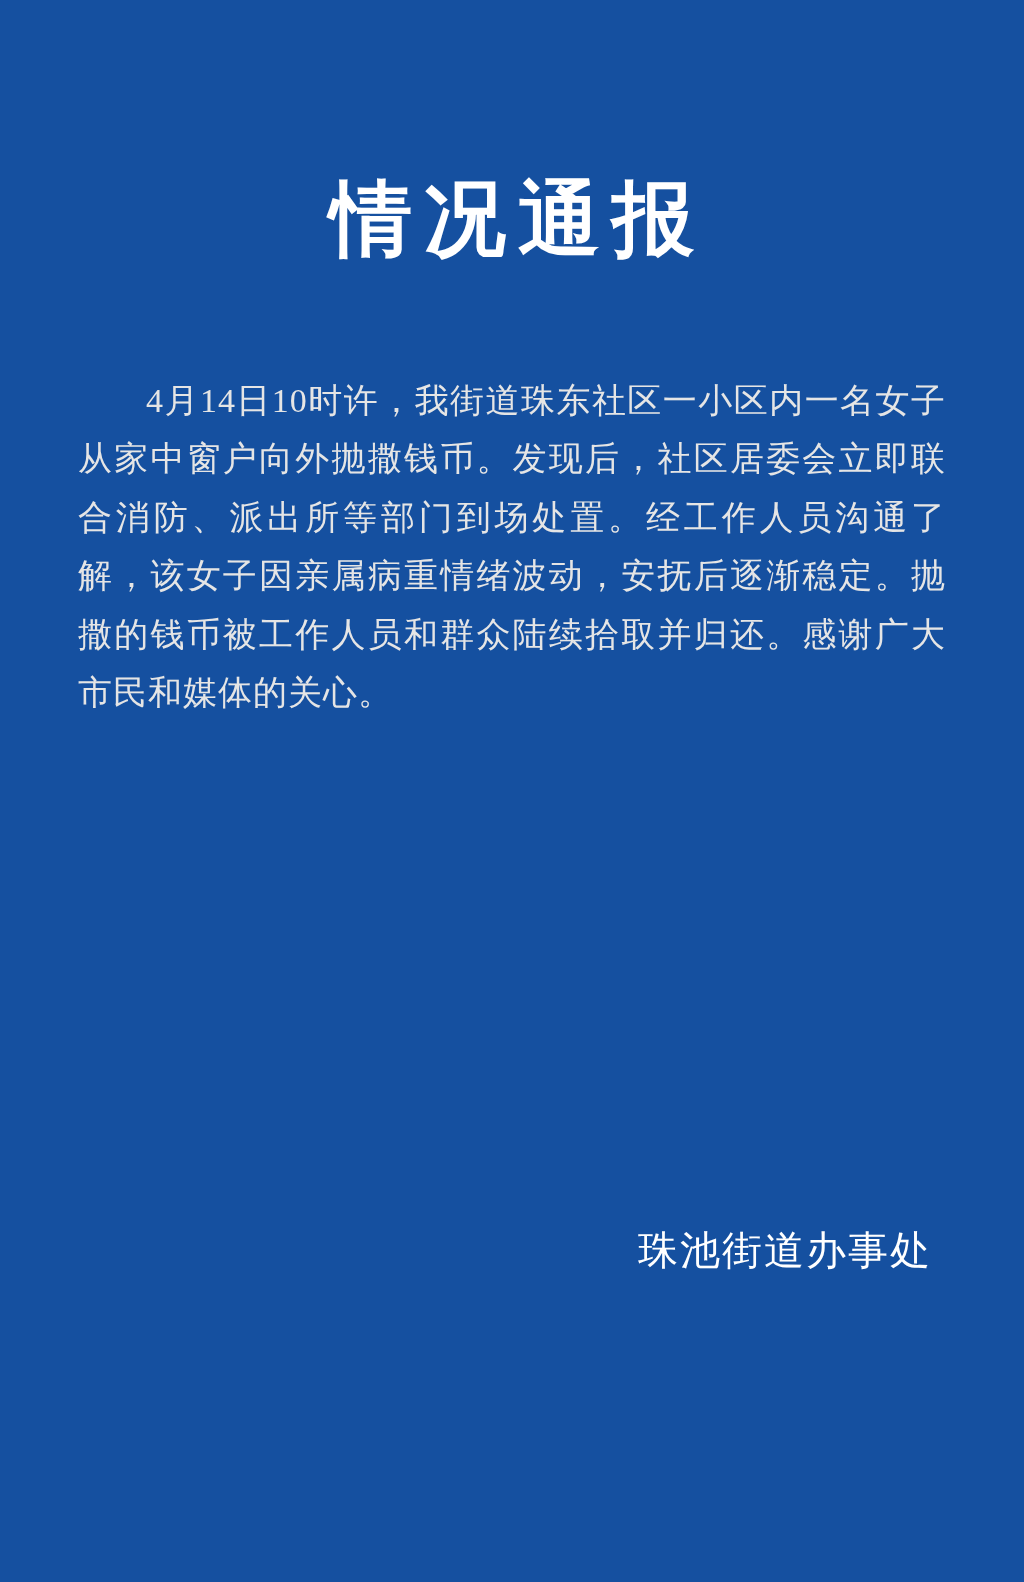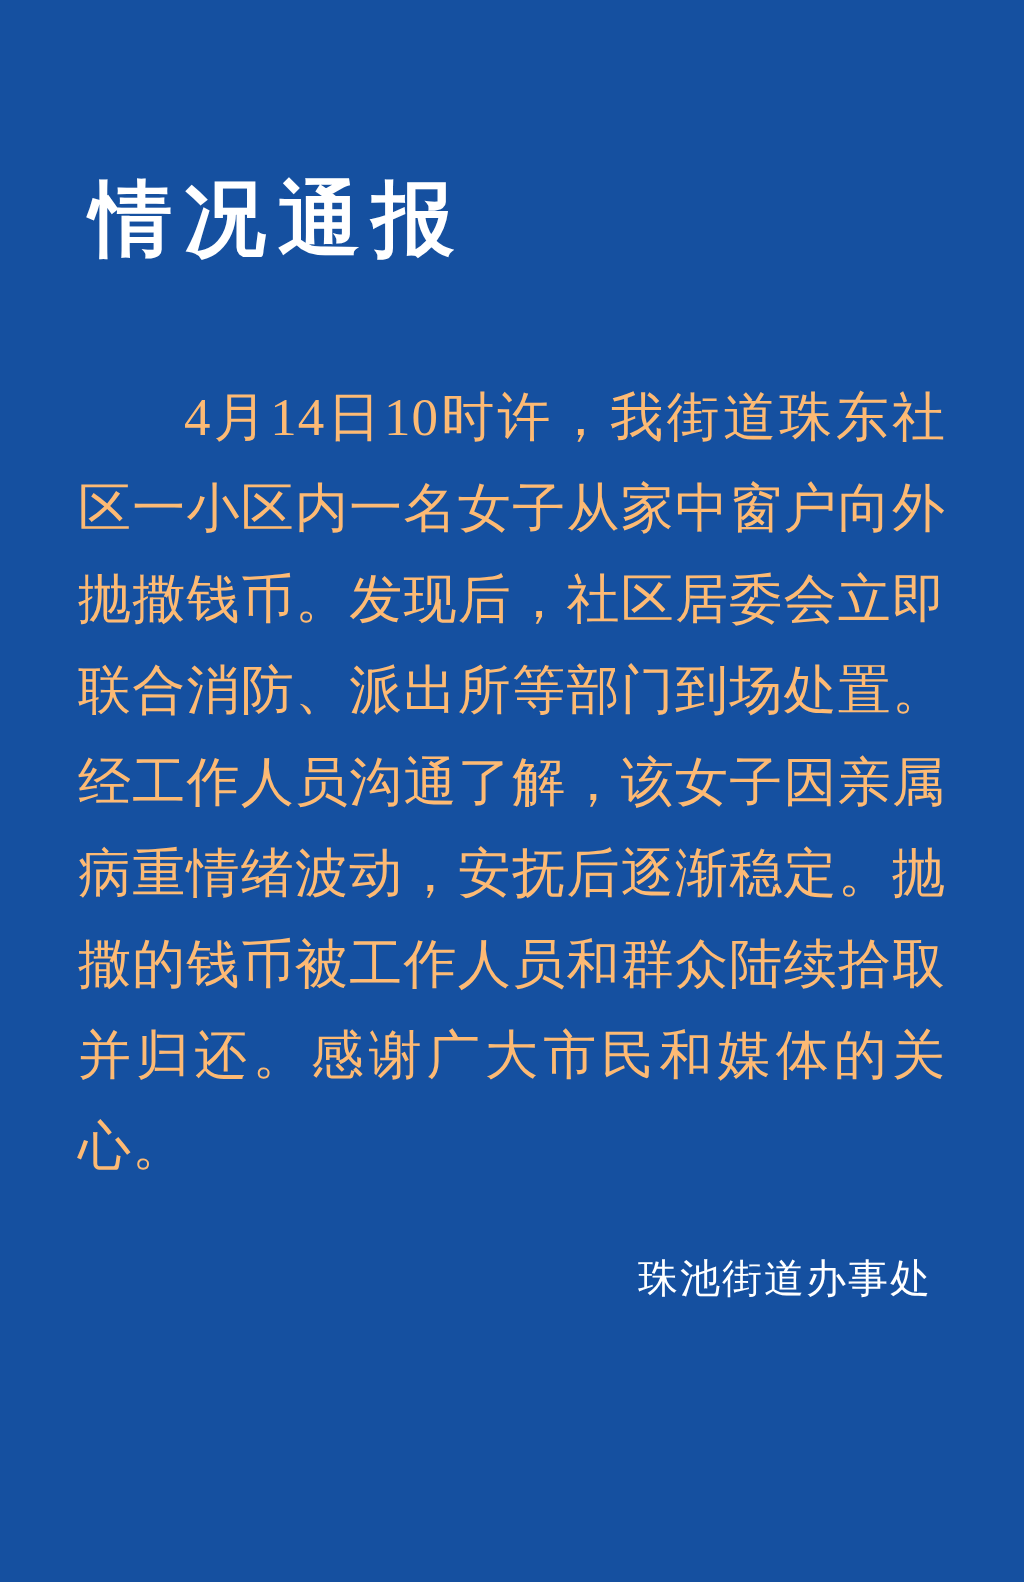--- a/index.html
+++ b/index.html
@@ -17,46 +17,47 @@
   }
   .poster {
     position: relative;
     width: 1024px;
     height: 1582px;
     background: #1550a0;
     box-sizing: border-box;
     padding: 0 78px;
   }
   .title {
+    text-align: center;
     font-family: "DejaVu Sans", "Liberation Sans", sans-serif;
     font-weight: 700;
     font-size: 82px;
     letter-spacing: 12px;
     line-height: 1;
     padding-top: 178px;
     margin: 0;
     color: #ffffff;
     text-indent: 12px;
   }
   .body-text {
     margin: 0;
     padding-top: 112px;
-    font-size: 53px;
+    font-size: 34px;
     line-height: 1.72;
     letter-spacing: 1px;
     text-align: justify;
     text-justify: inter-ideograph;
     text-indent: 2em;
-    color: #fdba74;
+    color: #e5e5e5;
     font-weight: 400;
   }
   .signature {
     position: absolute;
     right: 92px;
-    bottom: 264px;
+    bottom: 292px;
     text-align: right;
     font-size: 40px;
     line-height: 1.95;
     letter-spacing: 2px;
     color: #ffffff;
   }
   .signature div {
     white-space: nowrap;
   }
 </style>

